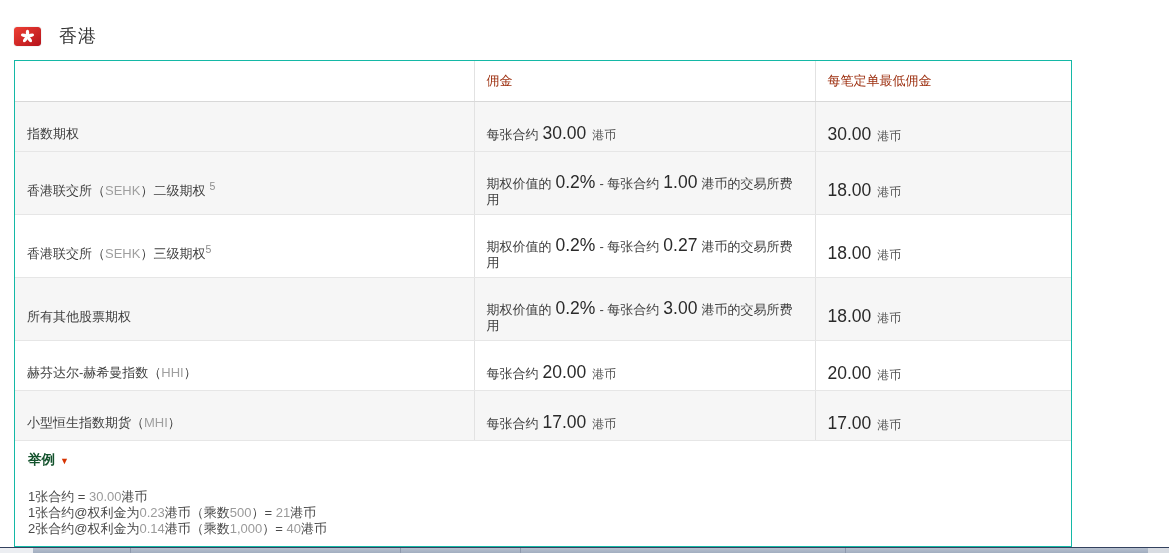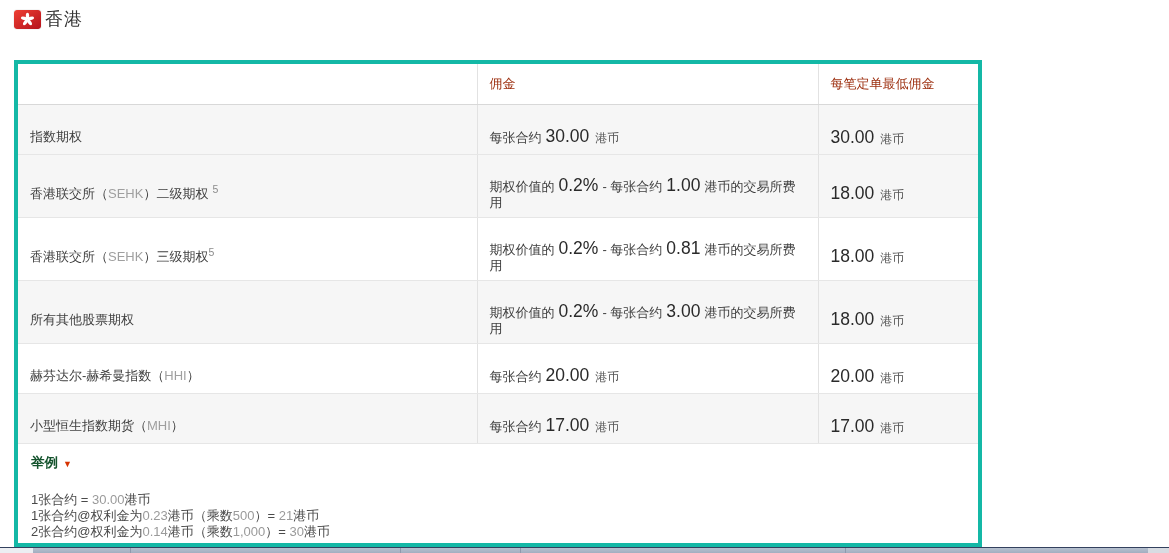--- a/index.html
+++ b/index.html
@@ -7,34 +7,34 @@
   body {
     font-family:"Liberation Sans", sans-serif;
     background:#ffffff;
     position:relative;
     overflow:hidden;
     color:#3f3f3f;
   }
 
   
   .title-bar {
-    position:absolute; top:7px; left:14px;
-    display:flex; align-items:center; gap:4px;
+    position:absolute; top:24px; left:14px;
+    display:flex; align-items:center; gap:18px;
   }
   .flag {
     width:27px; height:19px; border-radius:3px; overflow:hidden;
     box-shadow:0 0 1px rgba(0,0,0,.4);
     flex:0 0 auto;
   }
   .page-title { font-size:18px; color:#333; letter-spacing:1px; }
 
   
   .table-wrap {
-    position:absolute; left:14px; top:60px; width:968px; height:487px;
-    border:4px solid #14b8a6;
+    position:absolute; left:14px; top:60px; width:1058px; height:487px;
+    border:1px solid #14b8a6;
     background:#fff;
     overflow:hidden;
   }
   table { width:100%; border-collapse:collapse; table-layout:fixed; }
   col.c1 { width:459px; } col.c2 { width:341px; } col.c3 { width:339px; }
 
   th {
     height:40px; text-align:left; font-weight:normal;
     font-size:13px; color:#9c2e0e;
     padding:0 12px; background:#fff;
@@ -147,21 +147,21 @@
     <td class="bordered">
       <span class="big" style="margin-left:0">18.00</span><span class="unit">港币</span>
     </td>
   </tr>
 
   <tr class="h-tall2">
     <td class="bordered">
       <span>香港联交所（</span><span class="latin">SEHK</span><span>）三级期权</span><sup class="gray">5</sup>
     </td>
     <td class="bordered fee-cell">
-      <span>期权价值的</span><span class="big">0.2%</span><span>- 每张合约</span><span class="big">0.81</span><span>港币的交易所费用</span>
+      <span>期权价值的</span><span class="big">0.2%</span><span>- 每张合约</span><span class="big">0.27</span><span>港币的交易所费用</span>
     </td>
     <td class="bordered">
       <span class="big" style="margin-left:0">18.00</span><span class="unit">港币</span>
     </td>
   </tr>
 
   <tr class="stripe h-tall3">
     <td class="bordered"><span>所有其他股票期权</span></td>
     <td class="bordered fee-cell">
       <span>期权价值的</span><span class="big">0.2%</span><span>- 每张合约</span><span class="big">3.00</span><span>港币的交易所费用</span>
@@ -197,21 +197,21 @@
 
   <tr>
     <td colspan="3" class="examples-cell">
       <span class="ex-toggle">
         <span class="ex-label">举例</span>
         <span class="ex-arrow">▼</span>
       </span>
       <div class="ex-lines">
         <div><span>1张合约 = </span><span class="num">30.00</span><span>港币</span></div>
         <div><span>1张合约@权利金为</span><span class="num">0.23</span><span>港币（乘数</span><span class="num">500</span><span>）= </span><span class="num">21</span><span>港币</span></div>
-        <div><span>2张合约@权利金为</span><span class="num">0.14</span><span>港币（乘数</span><span class="num">1,000</span><span>）= </span><span class="num">30</span><span>港币</span></div>
+        <div><span>2张合约@权利金为</span><span class="num">0.14</span><span>港币（乘数</span><span class="num">1,000</span><span>）= </span><span class="num">40</span><span>港币</span></div>
       </div>
     </td>
   </tr>
 </tbody>
     </table>
 </div>
 
 <div class="taskbar">
   <div class="seg-light-left"></div>
   <div class="div" style="left:130px"></div>

